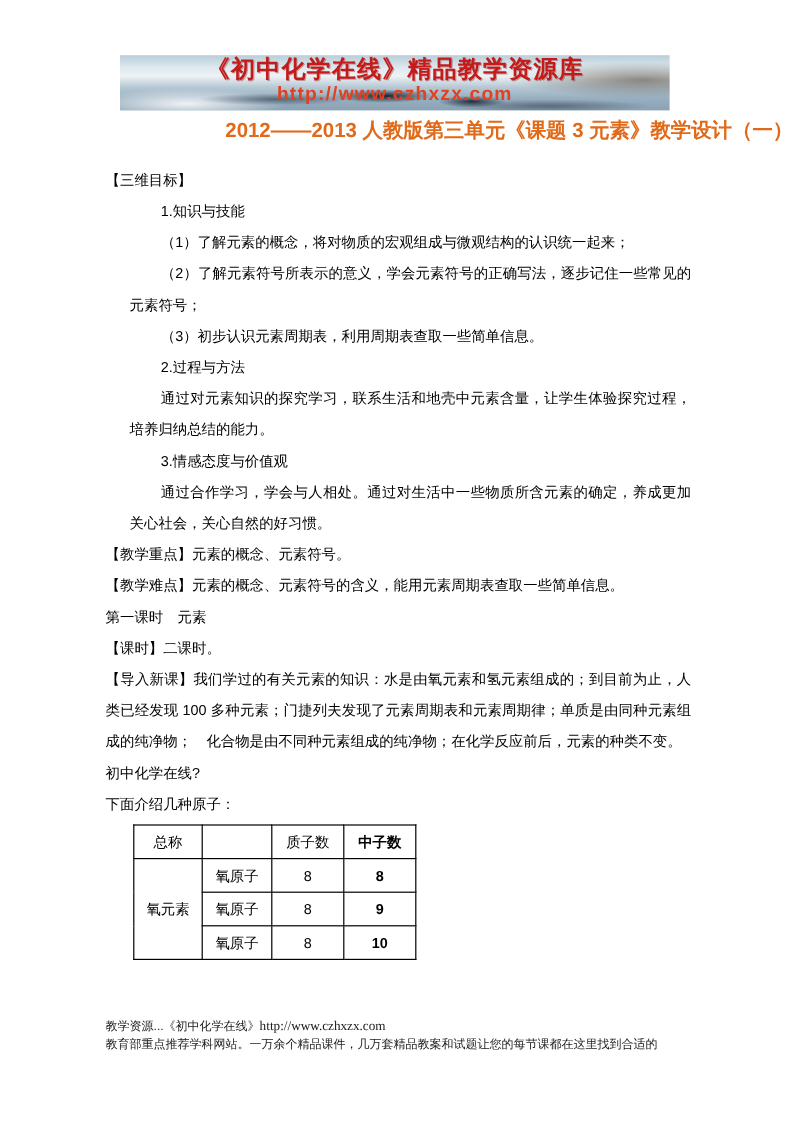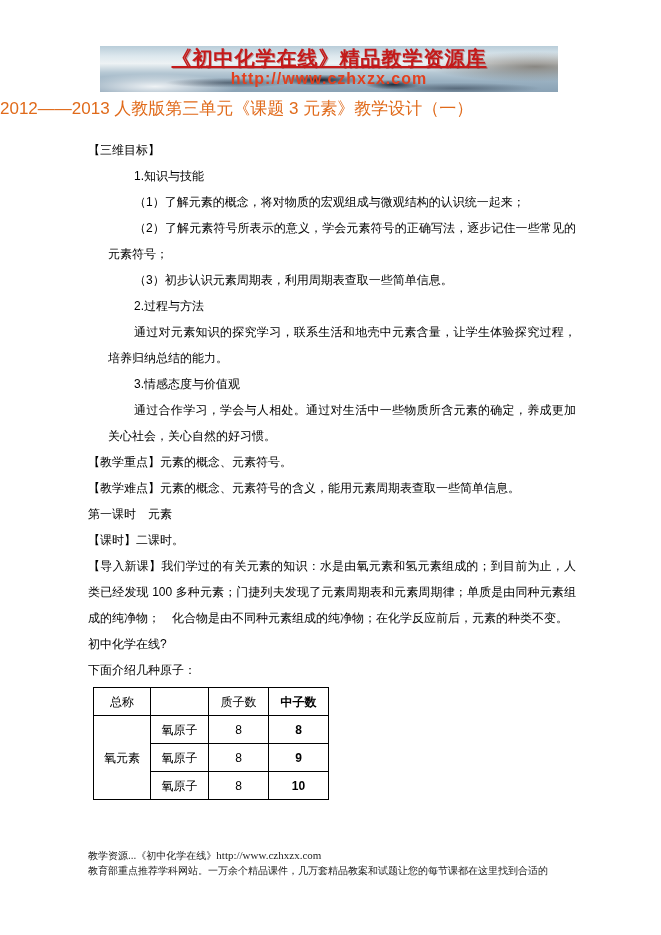--- a/index.html
+++ b/index.html
@@ -30,51 +30,50 @@
   .banner-title {
     position: absolute; left: 0; top: 1px; width: 100%;
     text-align: center;
     font-family: "Liberation Serif", serif;
     font-weight: bold;
     font-size: 20px; line-height: 22px;
     letter-spacing: 1px;
     color: #c41a1a;
     text-shadow: 1px 1px 0 rgba(130,10,10,0.35);
     white-space: nowrap;
-    text-decoration: underline;
   }
   .banner-url {
     position: absolute; left: 0; top: 23px; width: 100%;
     text-align: center;
     font-weight: bold;
     font-size: 16px; line-height: 20px;
     letter-spacing: 1px;
     color: #e2401f;
     white-space: nowrap;
   }
 
   .doc-title {
     position: absolute; left: 0; top: 96px; width: 661px;
-    text-align: left;
+    text-align: right;
     font-size: 17px; line-height: 26px;
-    font-weight: normal;
+    font-weight: bold;
     color: #e06a1a;
     white-space: nowrap;
   }
 
   .content {
     position: absolute; left: 88px; top: 137px; width: 488px;
     font-size: 12px; line-height: 26px;
   }
   .content p { margin: 0; padding: 0; text-align: justify; }
   .content p.ind { text-indent: 26px; margin-left: 20px; }
 
   table.atoms {
     border-collapse: collapse;
-    margin: 4px 0 0 5px;
+    margin: 4px 0 0 23px;
     table-layout: fixed;
   }
   table.atoms td {
     border: 1px solid #000000;
     text-align: center;
     vertical-align: middle;
     height: 27px;
     padding: 0;
     font-size: 12px;
     line-height: 14px;

